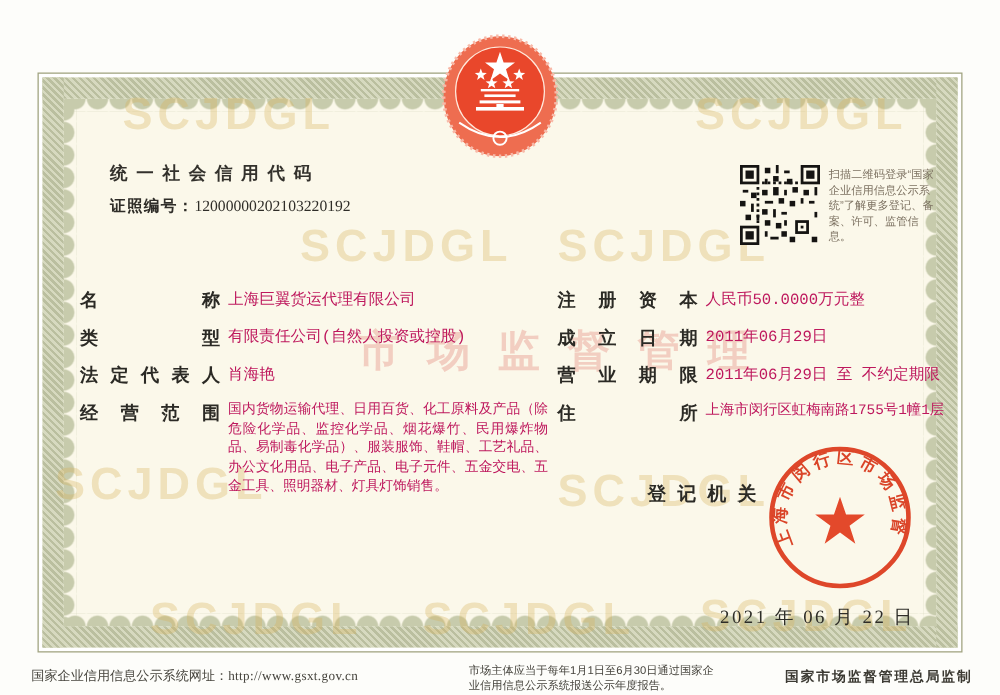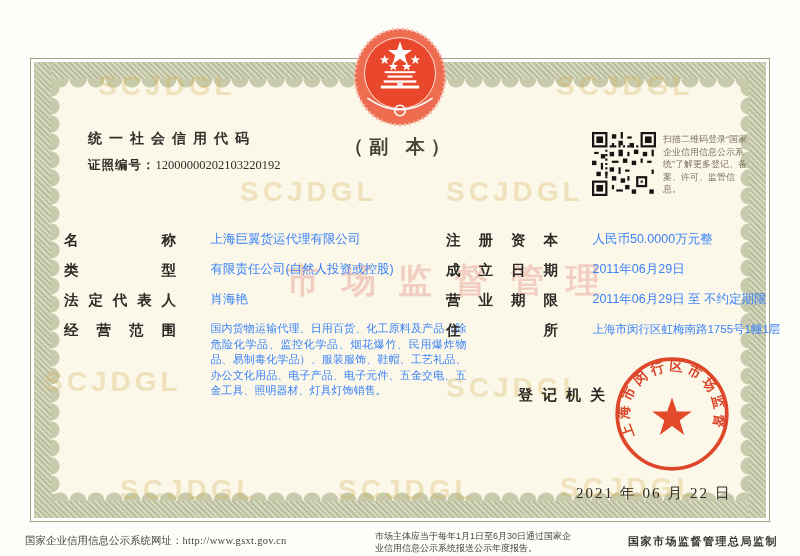--- a/index.html
+++ b/index.html
@@ -25,21 +25,21 @@
     background-size:18px 10px;background-repeat:repeat-x;}
   .bump.left{top:20px;bottom:20px;left:20px;width:10px;
     background-image:radial-gradient(circle at 0px 9px,#c7cbac 0 8px,transparent 9px);
     background-size:10px 18px;background-repeat:repeat-y;}
   .bump.right{top:20px;bottom:20px;right:20px;width:10px;
     background-image:radial-gradient(circle at 10px 9px,#c7cbac 0 8px,transparent 9px);
     background-size:10px 18px;background-repeat:repeat-y;}
 
   
   .wm{position:absolute;z-index:1;font-weight:700;pointer-events:none;}
-  .wm.gold{color:rgba(216,178,88,.32);font-size:28px;letter-spacing:4px;}
+  .wm.gold{color:rgba(216,178,88,.32);font-size:36px;letter-spacing:4px;}
   .wm.pink{color:rgba(224,122,110,.33);font-size:34px;letter-spacing:22px;font-weight:600;}
   .w1{left:98px;top:70px;} .w2{left:556px;top:70px;}
   .w3{left:240px;top:176px;} .w4{left:446px;top:176px;}
   .w5{left:44px;top:366px;} .w6{left:446px;top:372px;}
   .w7{left:120px;top:474px;} .w8{left:338px;top:474px;} .w9{left:560px;top:472px;}
   .w10{left:286px;top:258px;}
 
   
   .emblem{position:absolute;left:352px;top:24px;width:96px;height:104px;z-index:3;}
   .credit-block{position:absolute;left:88px;top:130px;z-index:2;}
@@ -53,22 +53,22 @@
     -webkit-background-clip:text;background-clip:text;color:transparent;-webkit-text-fill-color:transparent;}
   .title-sub{margin-top:14px;font-size:19px;font-weight:700;letter-spacing:6px;color:#4a4433;}
   .qr{position:absolute;left:592px;top:132px;width:64px;height:64px;z-index:2;}
   .qr-caption{position:absolute;left:663px;top:133px;width:84px;z-index:2;
     font-size:9px;line-height:1.4;color:#7d7262;}
 
   
   .row{position:absolute;z-index:2;}
   .flabel{display:inline-block;vertical-align:top;font-size:14.5px;font-weight:700;color:#2b2a25;
     width:112px;text-align:justify;text-align-last:justify;text-justify:inter-character;}
-  .fvalue{display:inline-block;vertical-align:top;font-size:12.5px;color:#3b82f6;margin-left:30px;
-    font-family:Liberation Sans, sans-serif;}
+  .fvalue{display:inline-block;vertical-align:top;font-size:12.5px;color:#be185d;margin-left:2px;
+    font-family:Liberation Mono, monospace;}
   .lrow1{left:64px;top:231px;} .lrow2{left:64px;top:261px;} .lrow3{left:64px;top:291px;}
   .lrow4{left:64px;top:321px;}
   .rrow1{left:446px;top:231px;} .rrow2{left:446px;top:261px;} .rrow3{left:446px;top:291px;}
   .rrow4{left:446px;top:321px;}
   .scope{width:256px;font-size:11px;line-height:1.42;text-align:justify;}
   .scope .note{margin-top:2px;}
   .addr{width:198px;font-size:11.5px;line-height:1.4;}
 
   
   .registrar{position:absolute;left:518px;top:386px;z-index:2;
@@ -130,21 +130,20 @@
 </div>
 
 <div class="credit-block">
   <div class="credit-label">统一社会信用代码</div>
   <div class="license-row">
     <b>证照编号：</b><span class="serif">12000000202103220192</span>
   </div>
 </div>
 
 <div class="title-wrap">
-  <div class="title-sub">（副  本）</div>
 </div>
 
 <div class="qr">
   <svg width="64" height="64" viewBox="0 0 29 29">
     <rect width="29" height="29" fill="#fbf8ea"></rect>
     <g fill="#151412">
       <rect x="0" y="0" width="7" height="7"></rect>
         <rect x="22" y="0" width="7" height="7"></rect>
         <rect x="0" y="22" width="7" height="7"></rect>
       <rect x="20" y="20" width="5" height="5"></rect>

